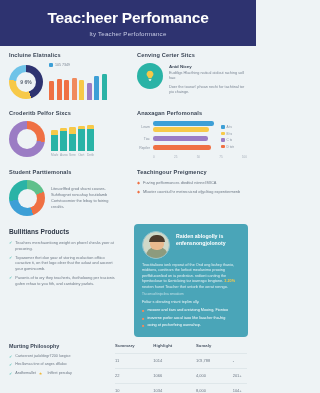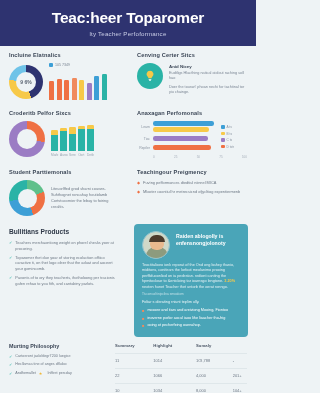--- a/index.html
+++ b/index.html
@@ -161,21 +161,21 @@
   .tbl-right th.c2, .tbl-right td.c2 { padding-left: 14px; }
   .tbl-right th.c3, .tbl-right td.c3 { padding-left: 16px; }
   .tbl-right th.c4, .tbl-right td.c4 { padding-left: 14px; }
 </style>
 </head>
 <body>
 
 <div class="page">
 
   <div class="header">
-    <h1>Teac:heer Toparomer</h1>
+    <h1>Teac:heer Perfomance</h1>
     <div class="sub">lty Teacher Perfoformance</div>
   </div>
 
   <div class="row">
     <div class="panel col-l">
       <div class="sec-title">Incluine Elatnalics</div>
       <div class="donut-wrap">
         <div class="donut" id="donut-enrollment" style="background: conic-gradient(#2e3370 0deg 162deg, #f7c948 162deg 277deg, #6fc3e8 277deg 360deg);">
           <div class="hole">
             <span>9 6%</span>

